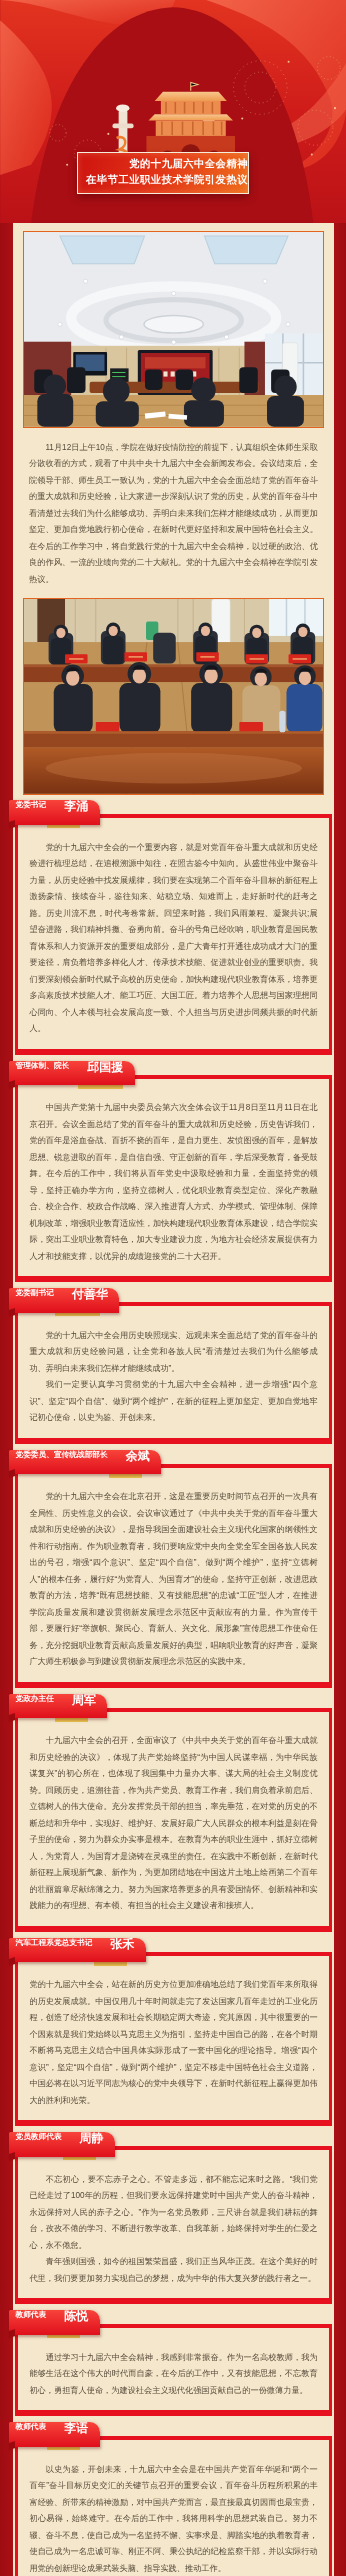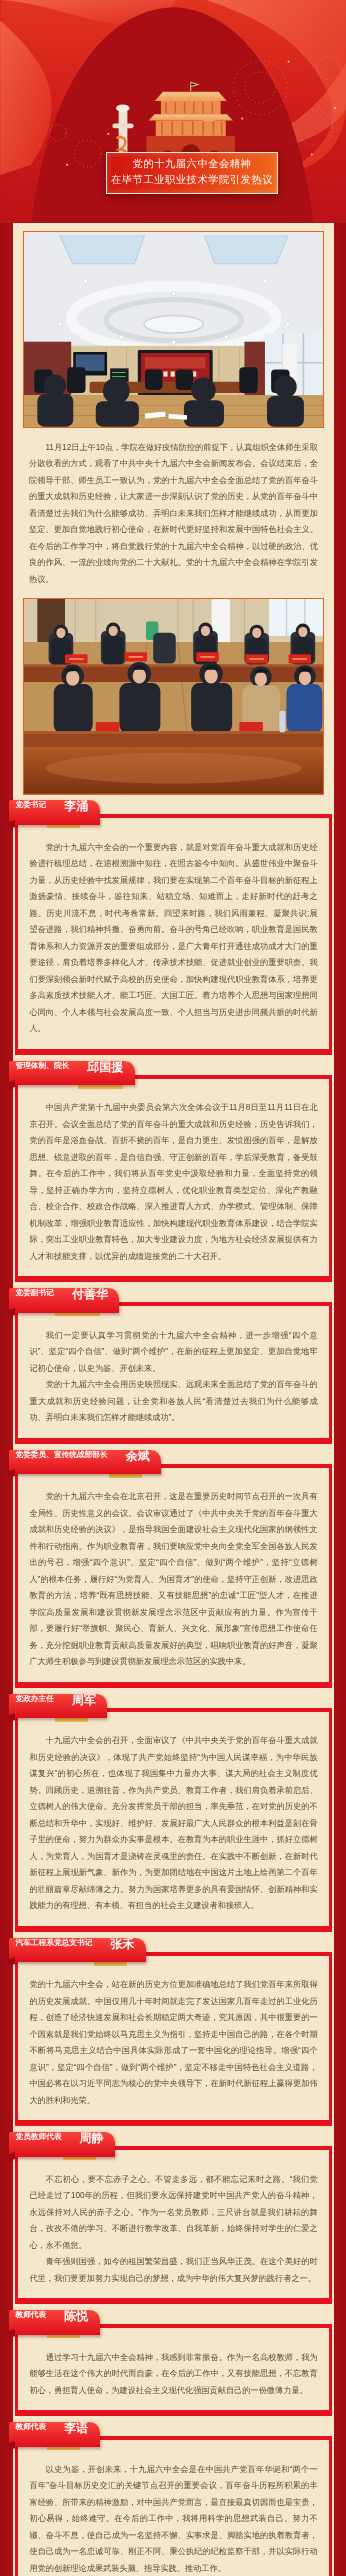--- a/index.html
+++ b/index.html
@@ -8,21 +8,21 @@
     background:linear-gradient(90deg,#9e0c12,#b31217 7%,#b31217 93%,#9e0c12);
     font-family:"Liberation Sans","DejaVu Sans",sans-serif;
   }
   .banner{position:absolute;top:0;left:0;width:347px;height:223px;}
   .banner svg{display:block;}
   .title-box{
     position:absolute;left:77px;top:152px;width:170px;padding:2.6px 0 4.6px;
     background:linear-gradient(105deg,#ce130f,#e23317 45%,#ef6c1c);
     border:1.5px solid #f6eddc;
     box-shadow:0 4.1px 8.2px rgba(70,0,0,.45), inset 0 0 7.2px rgba(255,210,150,.25);
-    text-align:center;color:#ffffff;font-weight:normal;font-size:10.3px;line-height:16.5px;letter-spacing:0.5px;margin-left:29px;
+    text-align:right;color:#ffffff;font-weight:bold;font-size:10.3px;line-height:16.5px;letter-spacing:0.5px;
   }
   .panel{
     position:absolute;top:223px;left:13px;width:321px;min-height:3132px;
     background:#f4e7cb;padding:7.7px 0 10.3px;box-sizing:border-box;
   }
   .photo{margin:0 9.8px;border:1px solid #e2641e;background:#d8d3c8;line-height:0;}
   .photo svg{display:block;width:100%;height:auto;}
   .photo2{margin-top:9.3px;}
   .intro{margin:12.4px 16px 0;}
   .para{margin:0;font-size:8.2px;line-height:16.5px;color:#564a3b;text-align:justify;text-indent:2em;
@@ -367,22 +367,22 @@
           <p class="para">中国共产党第十九届中央委员会第六次全体会议于11月8日至11月11日在北京召开。会议全面总结了党的百年奋斗的重大成就和历史经验，历史告诉我们，党的百年是浴血奋战、百折不挠的百年，是自力更生、发愤图强的百年，是解放思想、锐意进取的百年，是自信自强、守正创新的百年，学后深受教育，备受鼓舞。在今后的工作中，我们将从百年党史中汲取经验和力量，全面坚持党的领导，坚持正确办学方向，坚持立德树人，优化职业教育类型定位、深化产教融合、校企合作、校政合作战略、深入推进育人方式、办学模式、管理体制、保障机制改革，增强职业教育适应性，加快构建现代职业教育体系建设，结合学院实际，突出工业职业教育特色，加大专业建设力度，为地方社会经济发展提供有力人才和技能支撑，以优异的成绩迎接党的二十大召开。</p>
         </div>
       </section>
       <section class="card">
         <div class="badge">
           <span class="badge-prefix">党委副书记</span>
           <span class="badge-name">付善华</span>
         </div>
         <div class="gold-underline" style="left: 37px; width: 45px;"></div>
         <div class="card-body">
+          <p class="para">党的十九届六中全会用历史映照现实、远观未来全面总结了党的百年奋斗的重大成就和历史经验问题，让全党和各族人民“看清楚过去我们为什么能够成功、弄明白未来我们怎样才能继续成功”。</p>
           <p class="para">我们一定要认真学习贯彻党的十九届六中全会精神，进一步增强“四个意识”、坚定“四个自信”、做到“两个维护”，在新的征程上更加坚定、更加自觉地牢记初心使命，以史为鉴、开创未来。</p>
-          <p class="para">党的十九届六中全会用历史映照现实、远观未来全面总结了党的百年奋斗的重大成就和历史经验问题，让全党和各族人民“看清楚过去我们为什么能够成功、弄明白未来我们怎样才能继续成功”。</p>
         </div>
       </section>
       <section class="card">
         <div class="badge">
           <span class="badge-prefix">党委委员、宣传统战部部长</span>
           <span class="badge-name">余斌</span>
         </div>
         <div class="gold-underline" style="left: 91px; width: 33px;"></div>
         <div class="card-body">
           <p class="para">党的十九届六中全会在北京召开，这是在重要历史时间节点召开的一次具有全局性、历史性意义的会议。会议审议通过了《中共中央关于党的百年奋斗重大成就和历史经验的决议》，是指导我国全面建设社会主义现代化国家的纲领性文件和行动指南。作为职业教育者，我们要响应党中央向全党全军全国各族人民发出的号召，增强“四个意识”、坚定“四个自信”、做到“两个维护”，坚持“立德树人”的根本任务，履行好“为党育人、为国育才”的使命，坚持守正创新，改进思政教育的方法，培养“既有思想技能、又有技能思想”的忠诚“工匠”型人才，在推进学院高质量发展和建设贯彻新发展理念示范区中贡献应有的力量。作为宣传干部，要履行好“举旗帜、聚民心、育新人、兴文化、展形象”宣传思想工作使命任务，充分挖掘职业教育贡献高质量发展好的典型，唱响职业教育的好声音，凝聚广大师生积极参与到建设贯彻新发展理念示范区的实践中来。</p>

